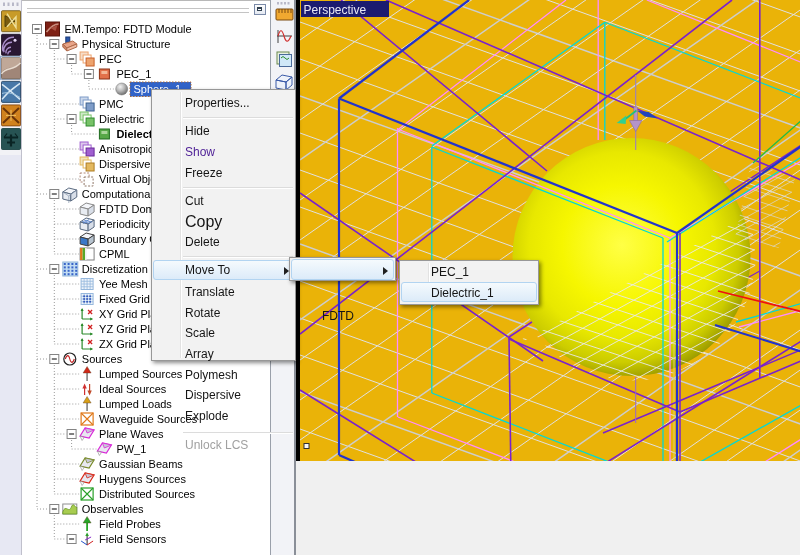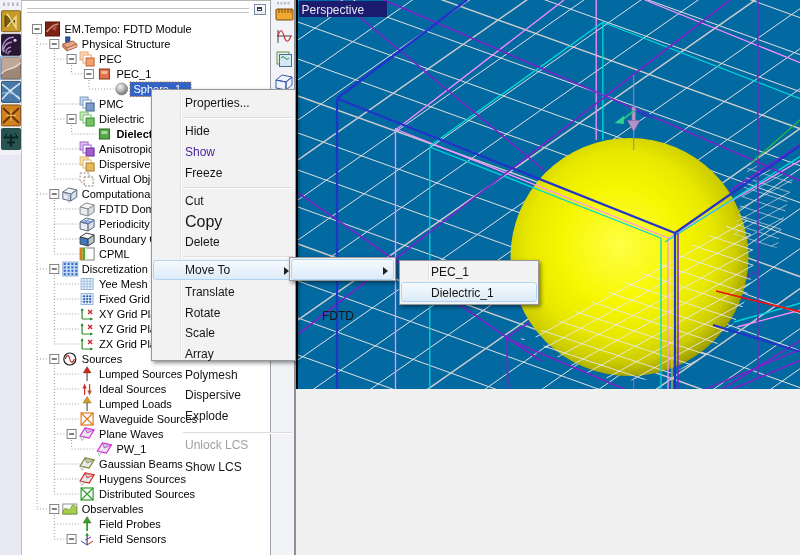--- a/index.html
+++ b/index.html
@@ -1,20 +1,20 @@
 <!DOCTYPE html>
 <html><head><meta charset="utf-8">
 <style>
 html,body{margin:0;padding:0;width:800px;height:555px;overflow:hidden;
  font-family:"Liberation Sans",sans-serif;background:#f0f0f0;position:relative;}
 *{box-sizing:border-box;}
 </style></head>
 <body>
 
-<div style="position:absolute;left:296px;top:0;width:504px;height:389px;background:#0369a1;border-left:2px solid #000000;overflow:hidden;">
+<div style="position:absolute;left:296px;top:0;width:504px;height:461px;background:#eab308;border-left:4px solid #000000;overflow:hidden;">
 <svg width="503" height="555" style="position:absolute;left:0;top:0;">
 <defs>
 <radialGradient id="gsph" cx="46%" cy="45%" r="60%">
 <stop offset="0" stop-color="#ffff45"></stop>
           <stop offset="0.42" stop-color="#f6f600"></stop>
 <stop offset="0.65" stop-color="#e8e800"></stop>
           <stop offset="0.82" stop-color="#cccc00"></stop>
 <stop offset="0.93" stop-color="#a0a000"></stop>
           <stop offset="1" stop-color="#6f6f00"></stop>
         </radialGradient>
@@ -743,21 +743,20 @@
 <div style="position:absolute;left:0;right:0;top:121.6px;height:20px;line-height:20px;padding-left:33px;font-size:16px;color:#151515;">Copy</div>
 <div style="position:absolute;left:0;right:0;top:142.2px;height:20px;line-height:20px;padding-left:33px;font-size:12px;color:#151515;">Delete</div>
 <div style="position:absolute;left:0;right:0;top:191.8px;height:20px;line-height:20px;padding-left:33px;font-size:12px;color:#151515;">Translate</div>
 <div style="position:absolute;left:0;right:0;top:212.5px;height:20px;line-height:20px;padding-left:33px;font-size:12px;color:#151515;">Rotate</div>
 <div style="position:absolute;left:0;right:0;top:233.2px;height:20px;line-height:20px;padding-left:33px;font-size:12px;color:#151515;">Scale</div>
 <div style="position:absolute;left:0;right:0;top:253.9px;height:20px;line-height:20px;padding-left:33px;font-size:12px;color:#151515;">Array</div>
 <div style="position:absolute;left:0;right:0;top:274.6px;height:20px;line-height:20px;padding-left:33px;font-size:12px;color:#151515;">Polymesh</div>
 <div style="position:absolute;left:0;right:0;top:295.3px;height:20px;line-height:20px;padding-left:33px;font-size:12px;color:#151515;">Dispersive</div>
 <div style="position:absolute;left:0;right:0;top:316.2px;height:20px;line-height:20px;padding-left:33px;font-size:12px;color:#151515;">Explode</div>
 <div style="position:absolute;left:0;right:0;top:345.2px;height:20px;line-height:20px;padding-left:33px;font-size:12px;color:#a0a0a0;">Unlock LCS</div>
-<div style="position:absolute;left:0;right:0;top:366.6px;height:20px;line-height:20px;padding-left:33px;font-size:12px;color:#151515;">Show LCS</div>
 <div style="position:absolute;left:31px;right:2px;top:26.8px;height:1px;background:#dcdcdc;"></div>
 <div style="position:absolute;left:31px;right:2px;top:27.8px;height:1px;background:#ffffff;"></div>
 <div style="position:absolute;left:31px;right:2px;top:96.8px;height:1px;background:#dcdcdc;"></div>
 <div style="position:absolute;left:31px;right:2px;top:97.8px;height:1px;background:#ffffff;"></div>
 <div style="position:absolute;left:31px;right:2px;top:166.0px;height:1px;background:#dcdcdc;"></div>
 <div style="position:absolute;left:31px;right:2px;top:167.0px;height:1px;background:#ffffff;"></div>
 <div style="position:absolute;left:31px;right:2px;top:341.5px;height:1px;background:#dcdcdc;"></div>
 <div style="position:absolute;left:31px;right:2px;top:342.5px;height:1px;background:#ffffff;"></div>
 <div style="position:absolute;left:1px;right:1px;top:169.5px;height:20px;border:1px solid #b2d4f1;border-radius:3px;background:linear-gradient(#f5fafd,#dcebf9);"></div>
 <div style="position:absolute;left:33px;top:170px;height:20px;line-height:20px;font-size:12px;color:#151515;">Move To</div>

